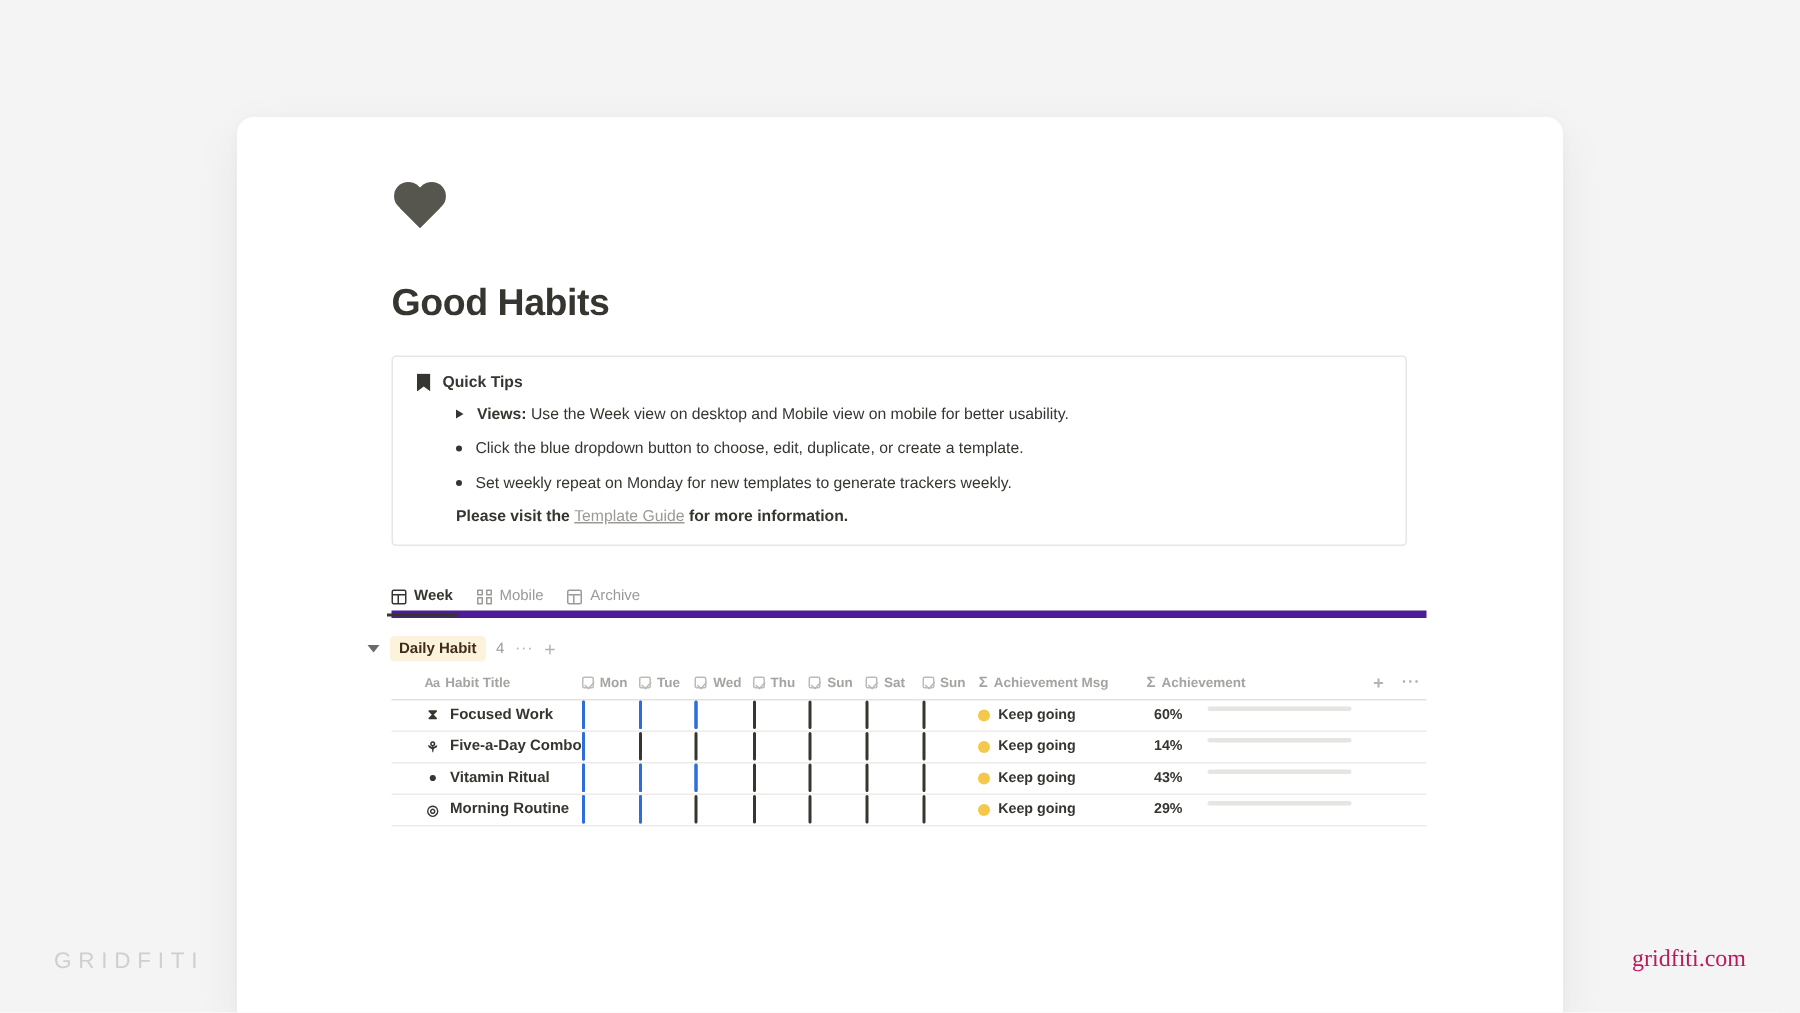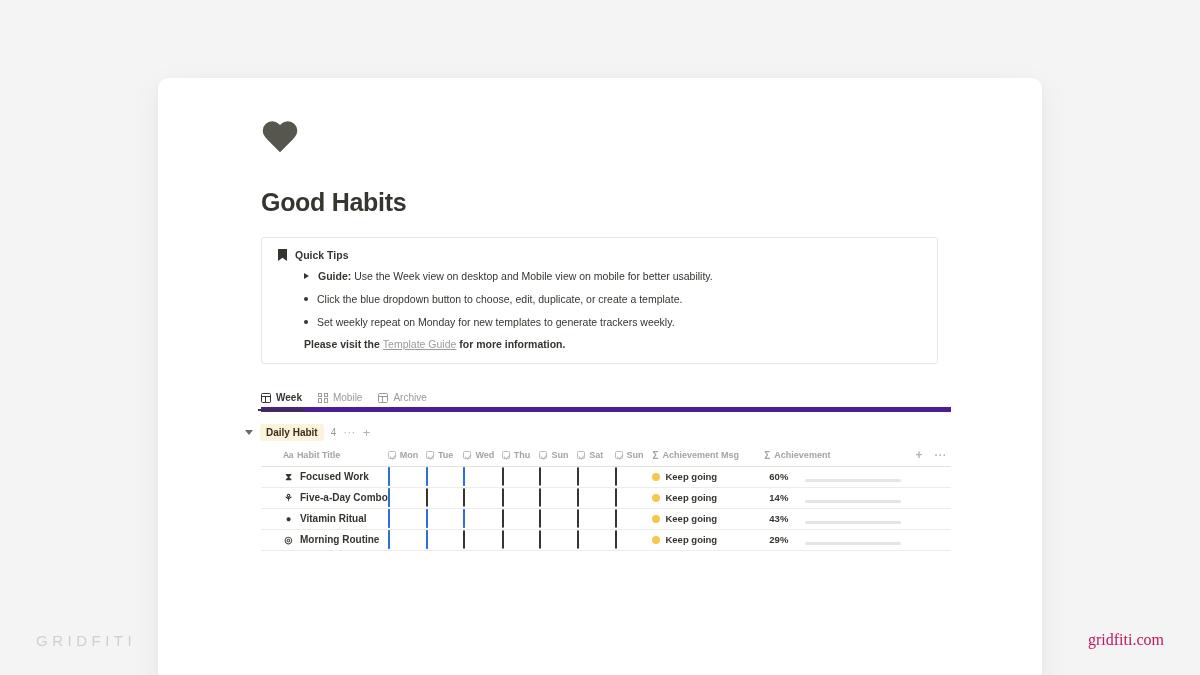--- a/index.html
+++ b/index.html
@@ -325,21 +325,21 @@
   }
   .dot-yellow {
     width: 8px; height: 8px;
     border-radius: 50%;
     background: #f5c84c;
     flex: none;
   }
 
   .ach-cell {
     display: flex;
-    align-items: flex-end;
+    align-items: flex-start;
     gap: 17px;
   }
   .ach-pct {
     font-size: 9.5px;
     color: #37352f;
     width: 24px;
     text-align: right;
   }
   .ach-bar {
     width: 96px;
@@ -403,21 +403,21 @@
 
     <div id="callout">
       <div class="callout-head">
         <span class="bookmark-icon"></span>
         <span class="callout-title">Quick Tips</span>
       </div>
 
       <div class="tips-list">
         <div class="tip-row">
           <span class="bullet-tri"></span>
-          <span class="tip-text"><b>Guide:</b><span> Use the Week view on desktop and Mobile view on mobile for better usability.</span></span>
+          <span class="tip-text"><b>Views:</b><span> Use the Week view on desktop and Mobile view on mobile for better usability.</span></span>
         </div>
         <div class="tip-row">
           <span class="bullet-dot"></span>
           <span class="tip-text">Click the blue dropdown button to choose, edit, duplicate, or create a template.</span>
         </div>
         <div class="tip-row">
           <span class="bullet-dot"></span>
           <span class="tip-text">Set weekly repeat on Monday for new templates to generate trackers weekly.</span>
         </div>
       </div>

